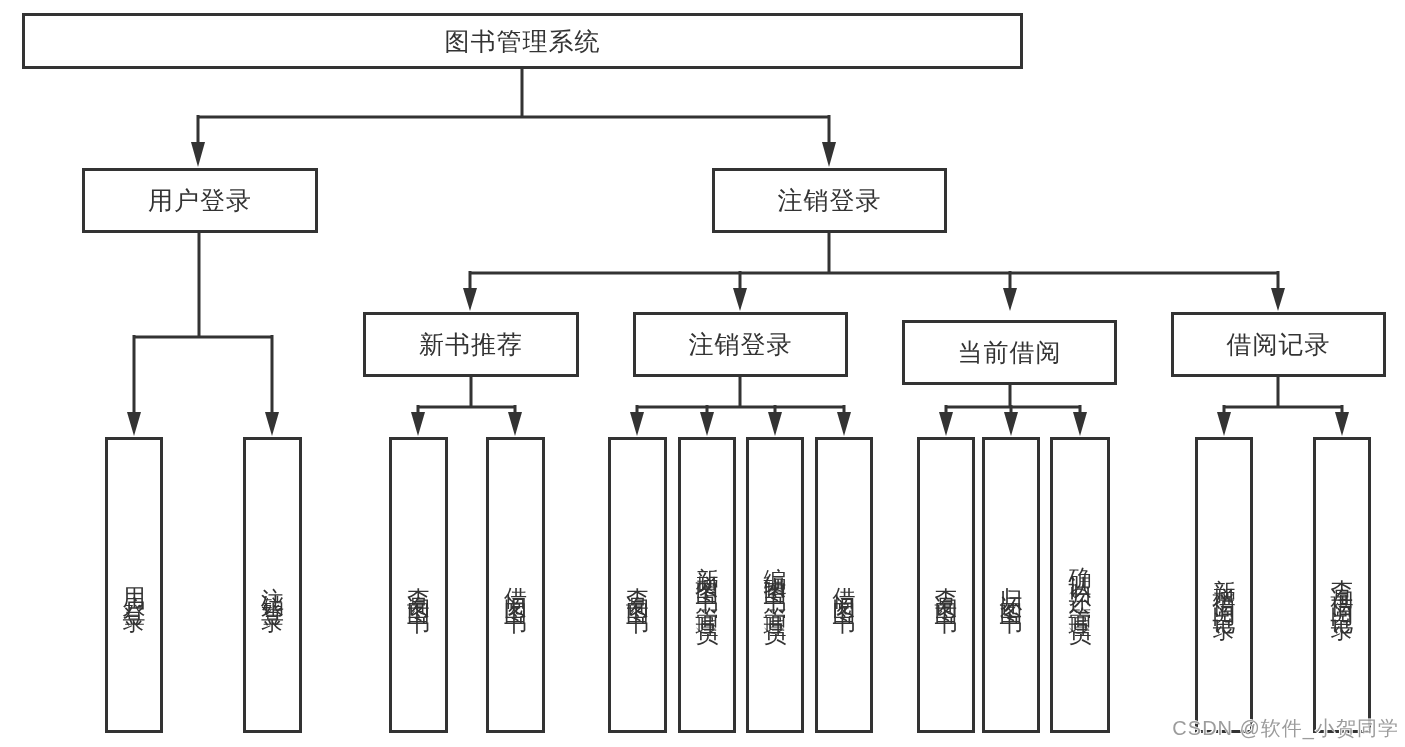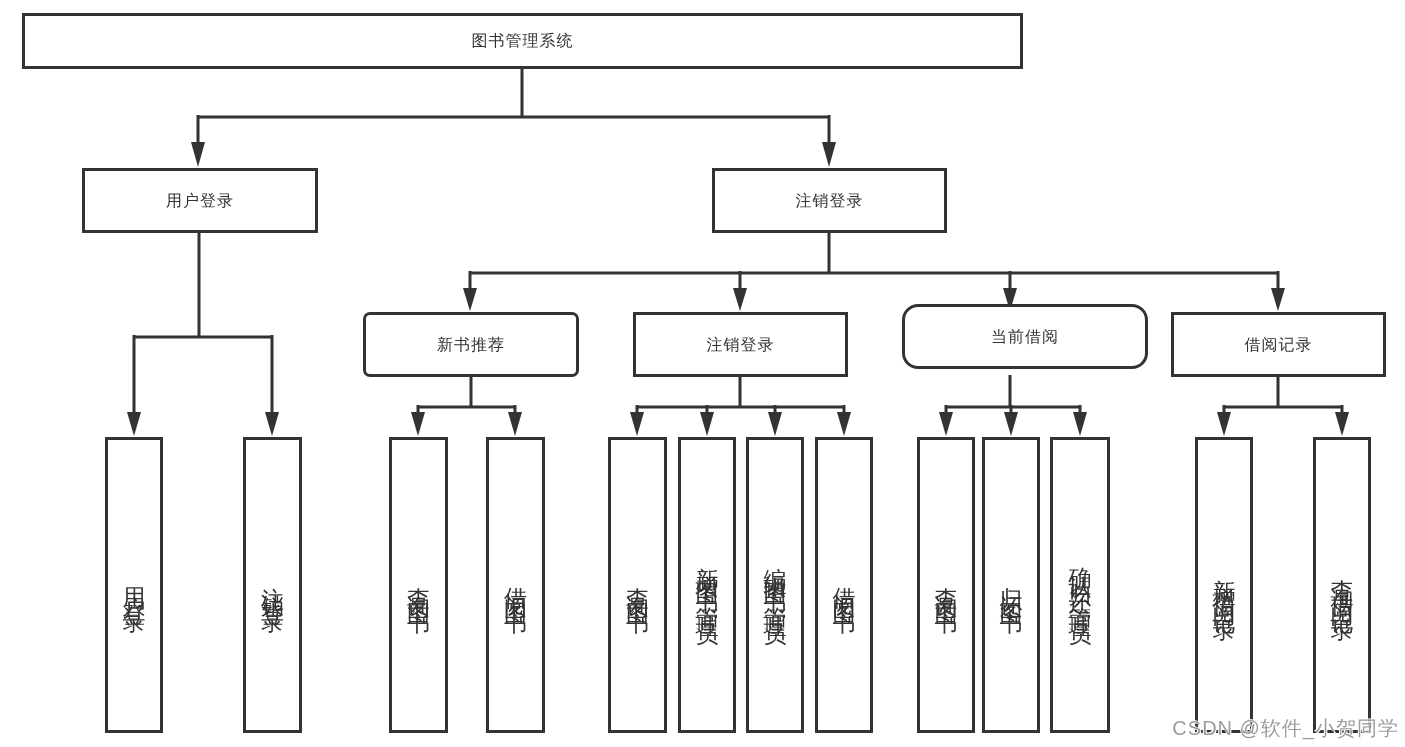--- a/index.html
+++ b/index.html
@@ -28,21 +28,21 @@
     box-sizing: border-box;
     border: 3px solid #333333;
     background: #ffffff;
     color: #333333;
     display: flex;
     align-items: center;
     justify-content: center;
     text-align: center;
   }
   .hbox {
-    font-size: 16px;
+    font-size: 25px;
     letter-spacing: 1px;
     line-height: 1;
   }
   .vbox {
     font-size: 23px;
     writing-mode: vertical-rl;
     text-orientation: mixed;
     letter-spacing: 8px;
     line-height: 1;
     top: 437px;
@@ -99,23 +99,23 @@
     <path d="M1278 375 L1278 407 M1224 407 L1342 407 M1224 405 L1224 414 M1342 405 L1342 414" fill="none" stroke="#333333" stroke-width="3"></path>
     <polygon points="1217,412 1231,412 1224,436" fill="#333333"></polygon>
     <polygon points="1335,412 1349,412 1342,436" fill="#333333"></polygon>
   </svg>
 
   <div class="box hbox" style="left:22px; top:13px; width:1001px; height:56px;">图书管理系统</div>
 
   <div class="box hbox" style="left:82px; top:168px; width:236px; height:65px;">用户登录</div>
   <div class="box hbox" style="left:712px; top:168px; width:235px; height:65px;">注销登录</div>
 
-  <div class="box hbox" style="left:363px; top:312px; width:216px; height:65px;border-radius:7px;">新书推荐</div>
+  <div class="box hbox" style="left:363px; top:312px; width:216px; height:65px;">新书推荐</div>
   <div class="box hbox" style="left:633px; top:312px; width:215px; height:65px;">注销登录</div>
-  <div class="box hbox" style="left:902px; top:304px; width:246px; height:65px;border-radius:16px;">当前借阅</div>
+  <div class="box hbox" style="left:902px; top:320px; width:215px; height:65px;">当前借阅</div>
   <div class="box hbox" style="left:1171px; top:312px; width:215px; height:65px;">借阅记录</div>
 
   <div class="box vbox" style="left:105px; width:58px;">用户登录</div>
   <div class="box vbox" style="left:243px; width:59px;">注销登录</div>
 
   <div class="box vbox" style="left:389px; width:59px;">查询图书</div>
   <div class="box vbox" style="left:486px; width:59px;">借阅图书</div>
 
   <div class="box vbox" style="left:608px; width:59px;">查询图书</div>
   <div class="box vbox" style="left:678px; width:58px;">新增图书（管理员）</div>

